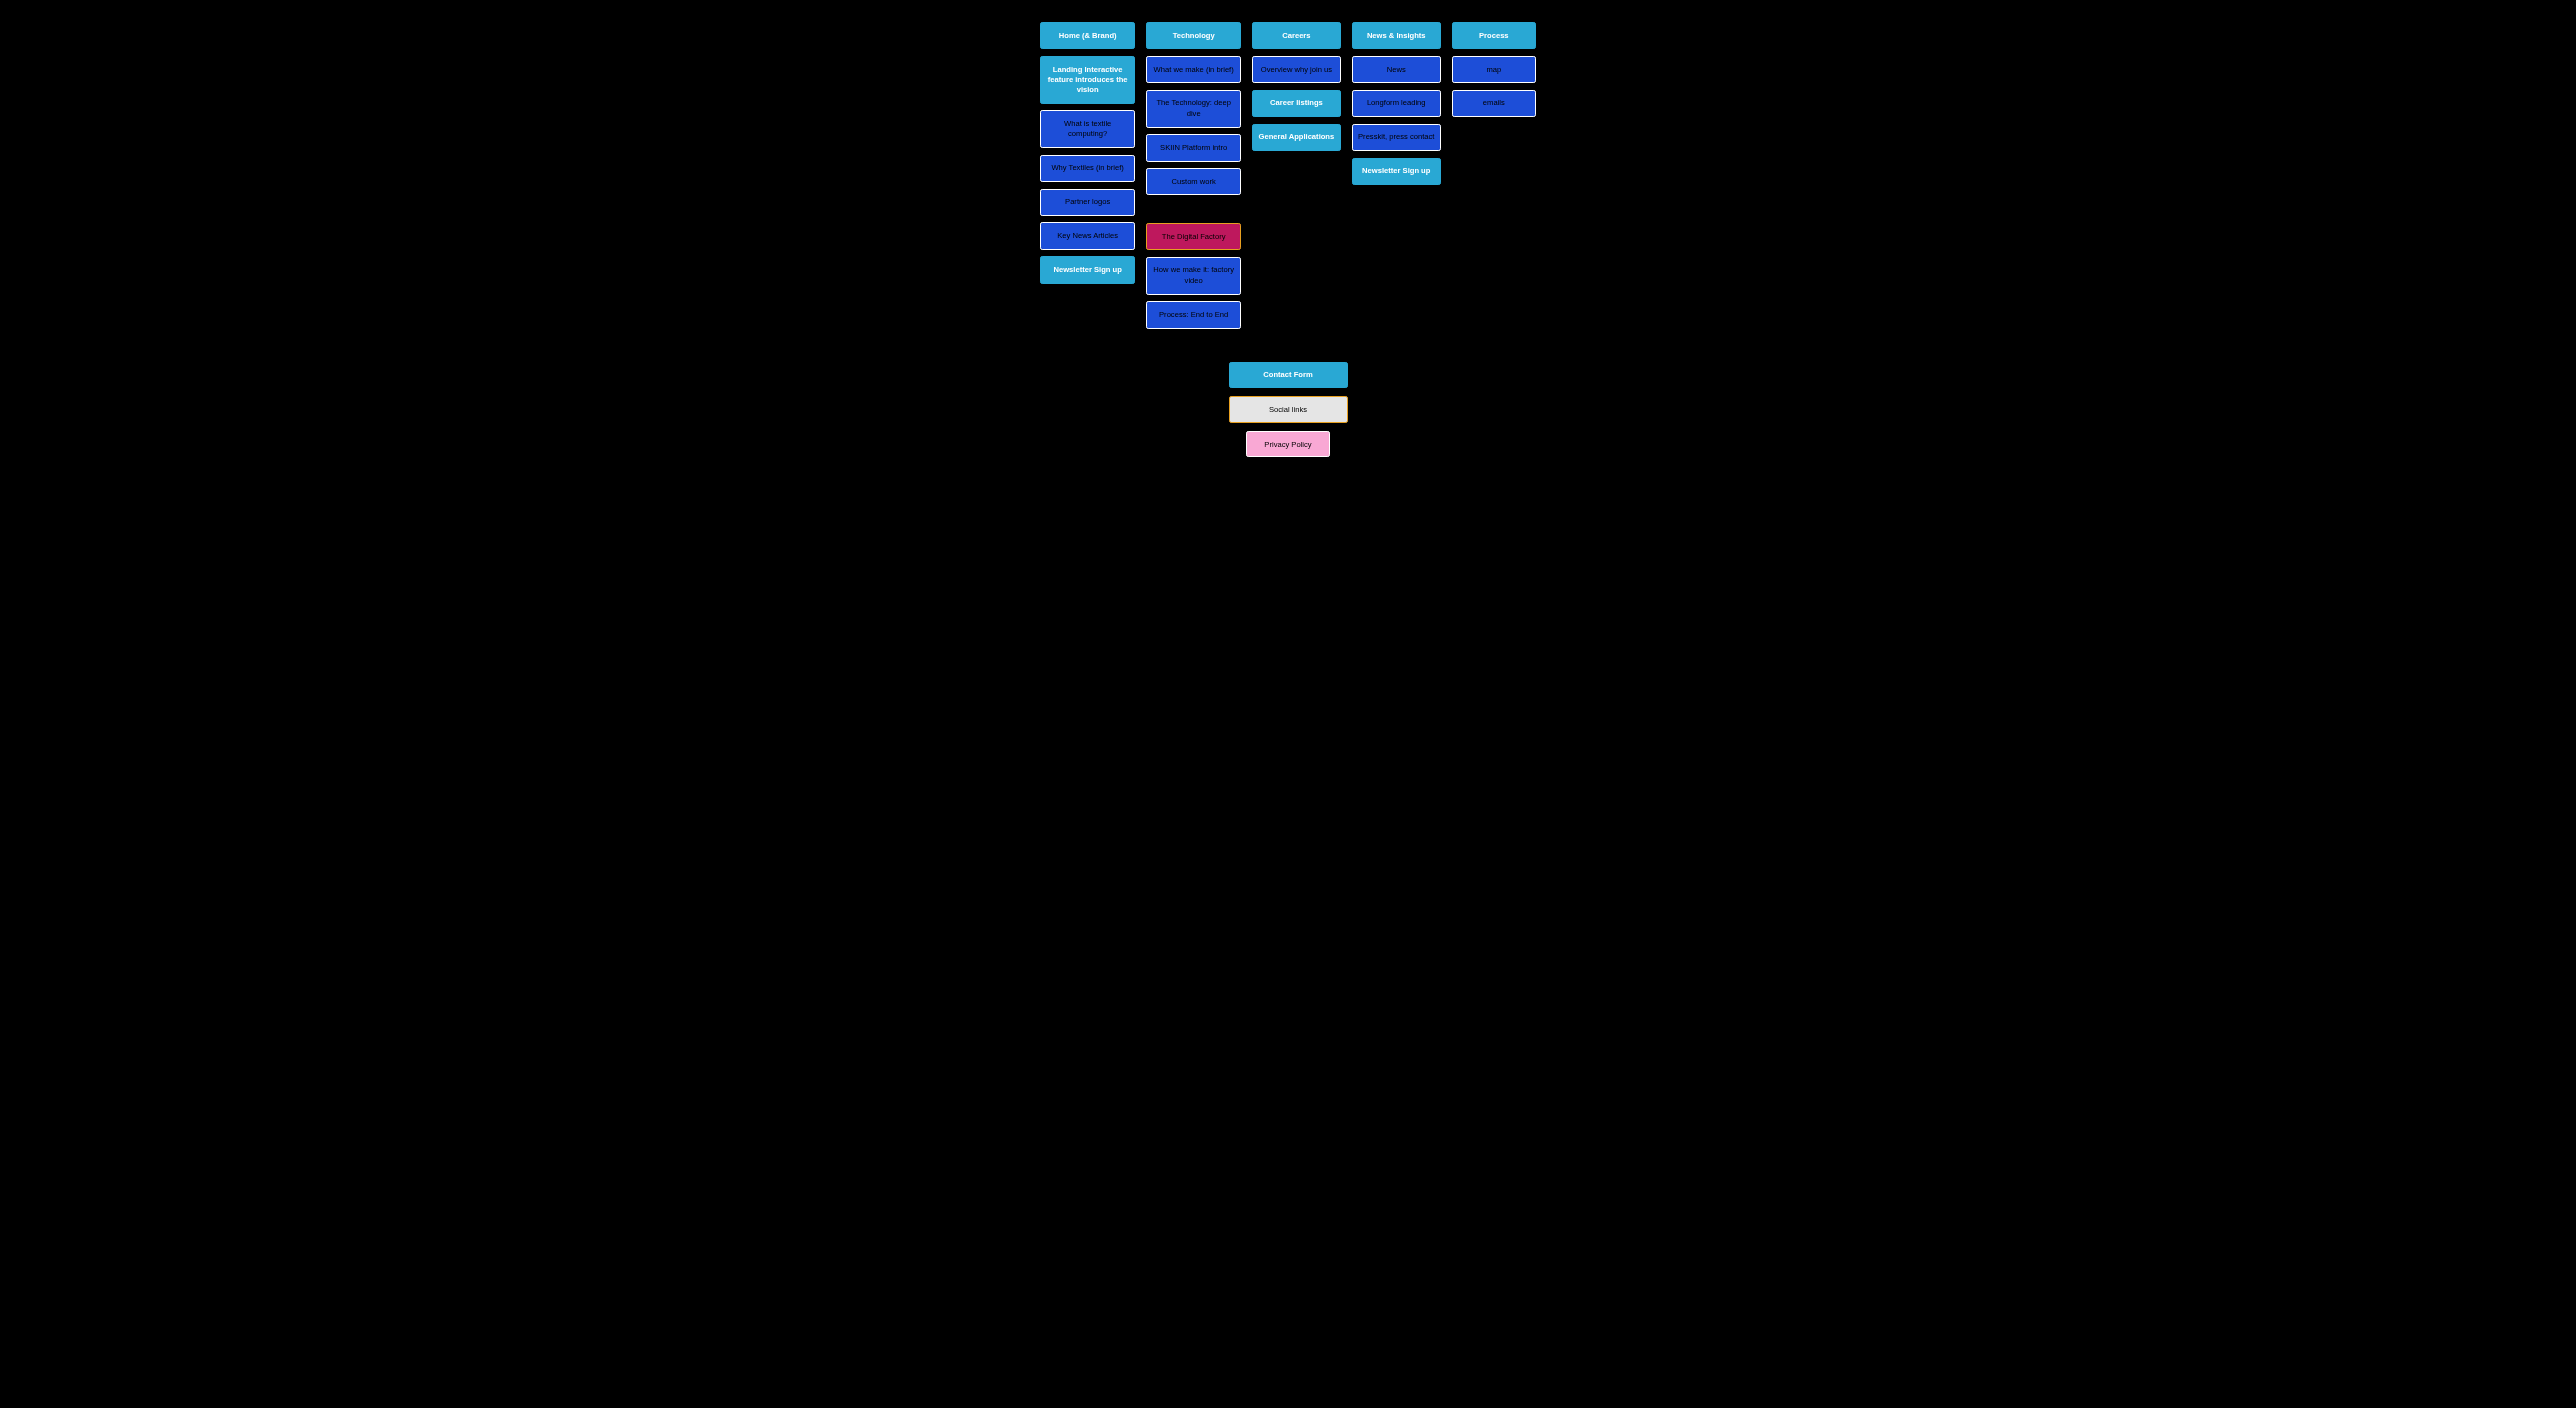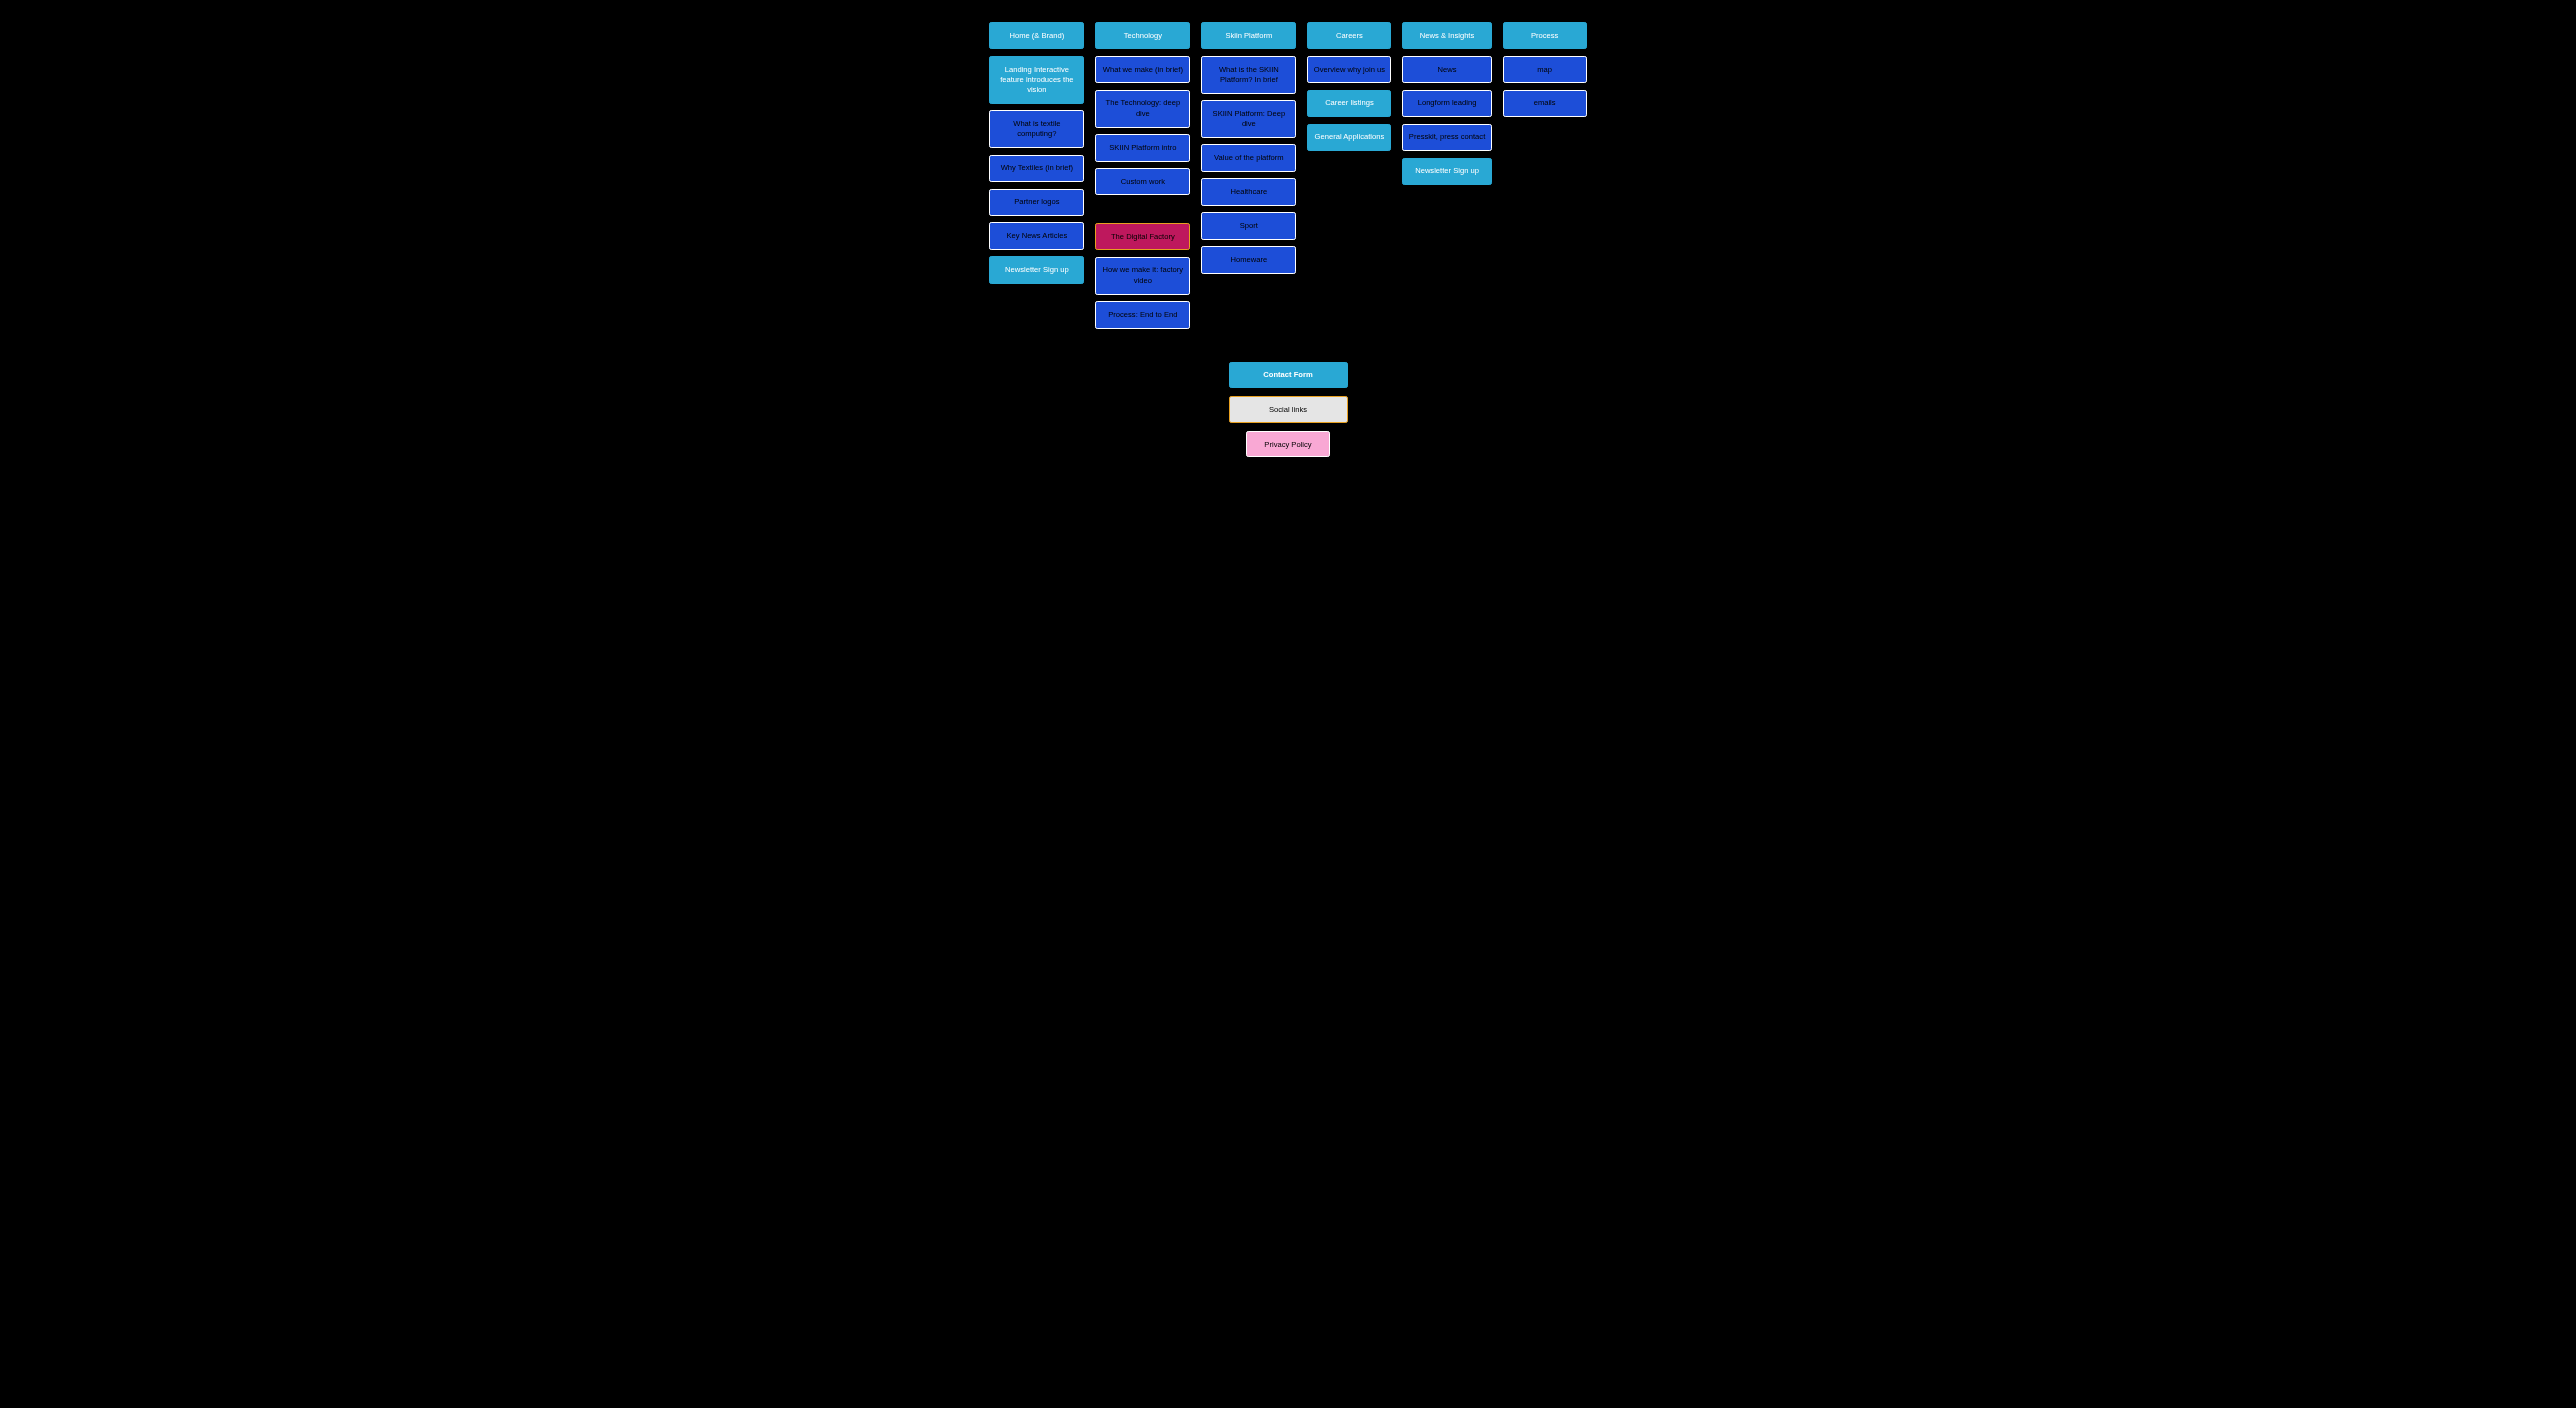--- a/index.html
+++ b/index.html
@@ -32,21 +32,21 @@
       font-size: 7.6px;
       font-weight: 500;
       line-height: 1.35;
       color: #000;
       background: #1d4ed8;
     }
     .node.blue {
       background: #29a8d4;
       border-color: #29a8d4;
       color: #fff;
-      font-weight: 400;
+      font-weight: 700;
     }
     .node.orange-border {
       border: 1.6px solid #e8a020;
       background: #be185d;
       color: #000;
       margin-top: 21px;
     }
     .footer-section {
       display: flex;
       justify-content: center;
@@ -102,29 +102,20 @@
       <div class="node blue">Technology</div>
       <div class="node">What we make (in brief)</div>
       <div class="node">The Technology: deep dive</div>
       <div class="node">SKIIN Platform intro</div>
       <div class="node">Custom work</div>
       <div class="node orange-border">The Digital Factory</div>
       <div class="node">How we make it: factory video</div>
       <div class="node">Process: End to End</div>
     </div>
     <div class="column">
-      <div class="node blue">Skiin Platform</div>
-      <div class="node">What is the SKIIN Platform? In brief</div>
-      <div class="node">SKIIN Platform: Deep dive</div>
-      <div class="node">Value of the platform</div>
-      <div class="node">Healthcare</div>
-      <div class="node">Sport</div>
-      <div class="node">Homeware</div>
-    </div>
-    <div class="column">
       <div class="node blue">Careers</div>
       <div class="node">Overview why join us</div>
       <div class="node blue">Career listings</div>
       <div class="node blue">General Applications</div>
     </div>
     <div class="column">
       <div class="node blue">News &amp; Insights</div>
       <div class="node">News</div>
       <div class="node">Longform leading</div>
       <div class="node">Presskit, press contact</div>

